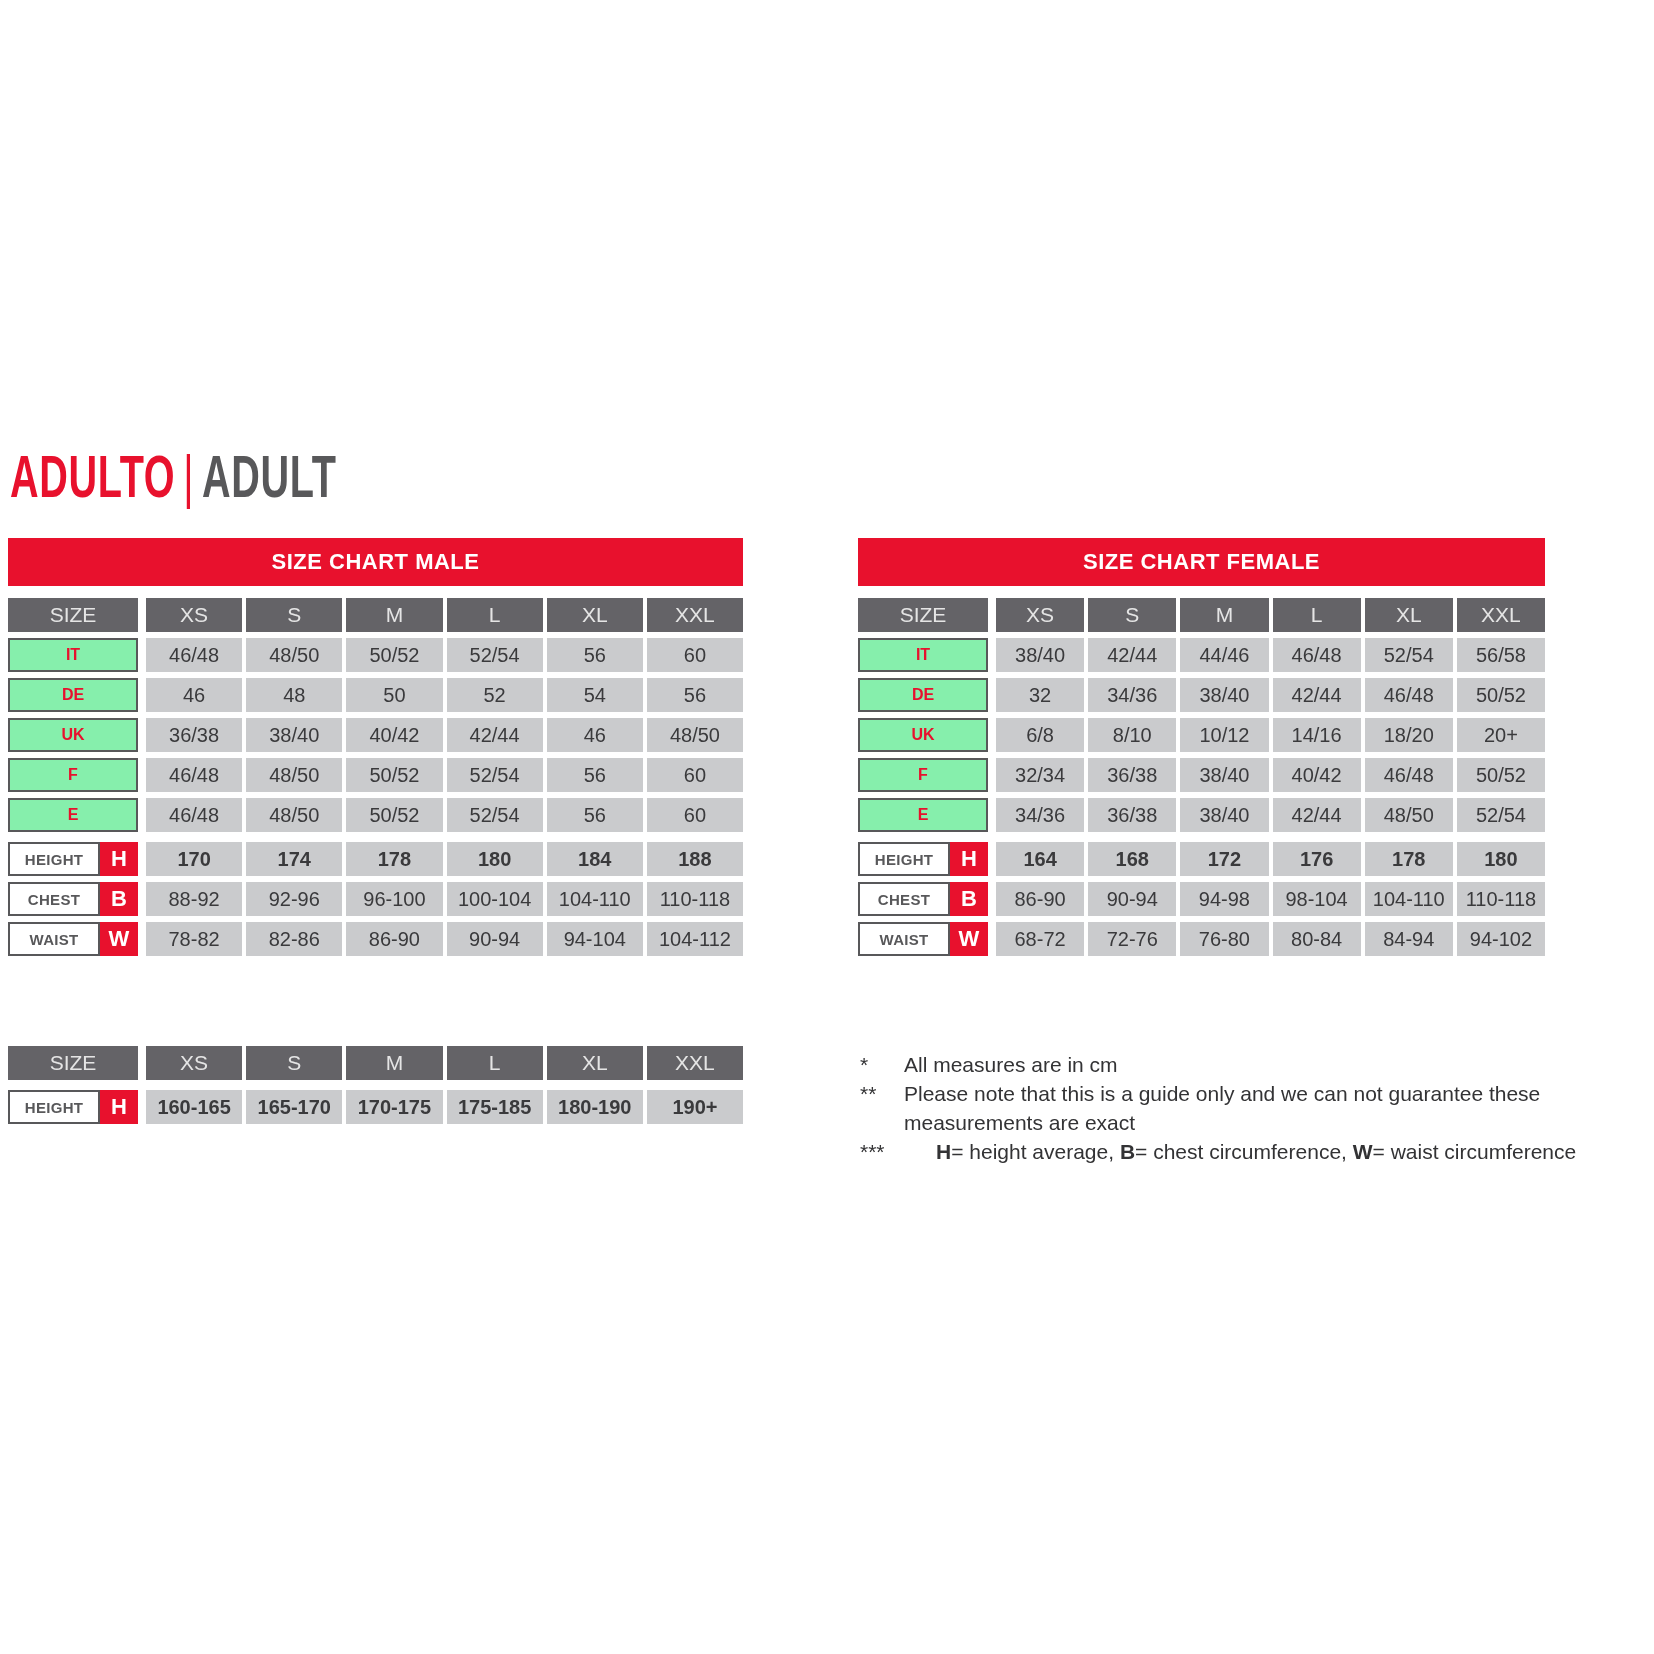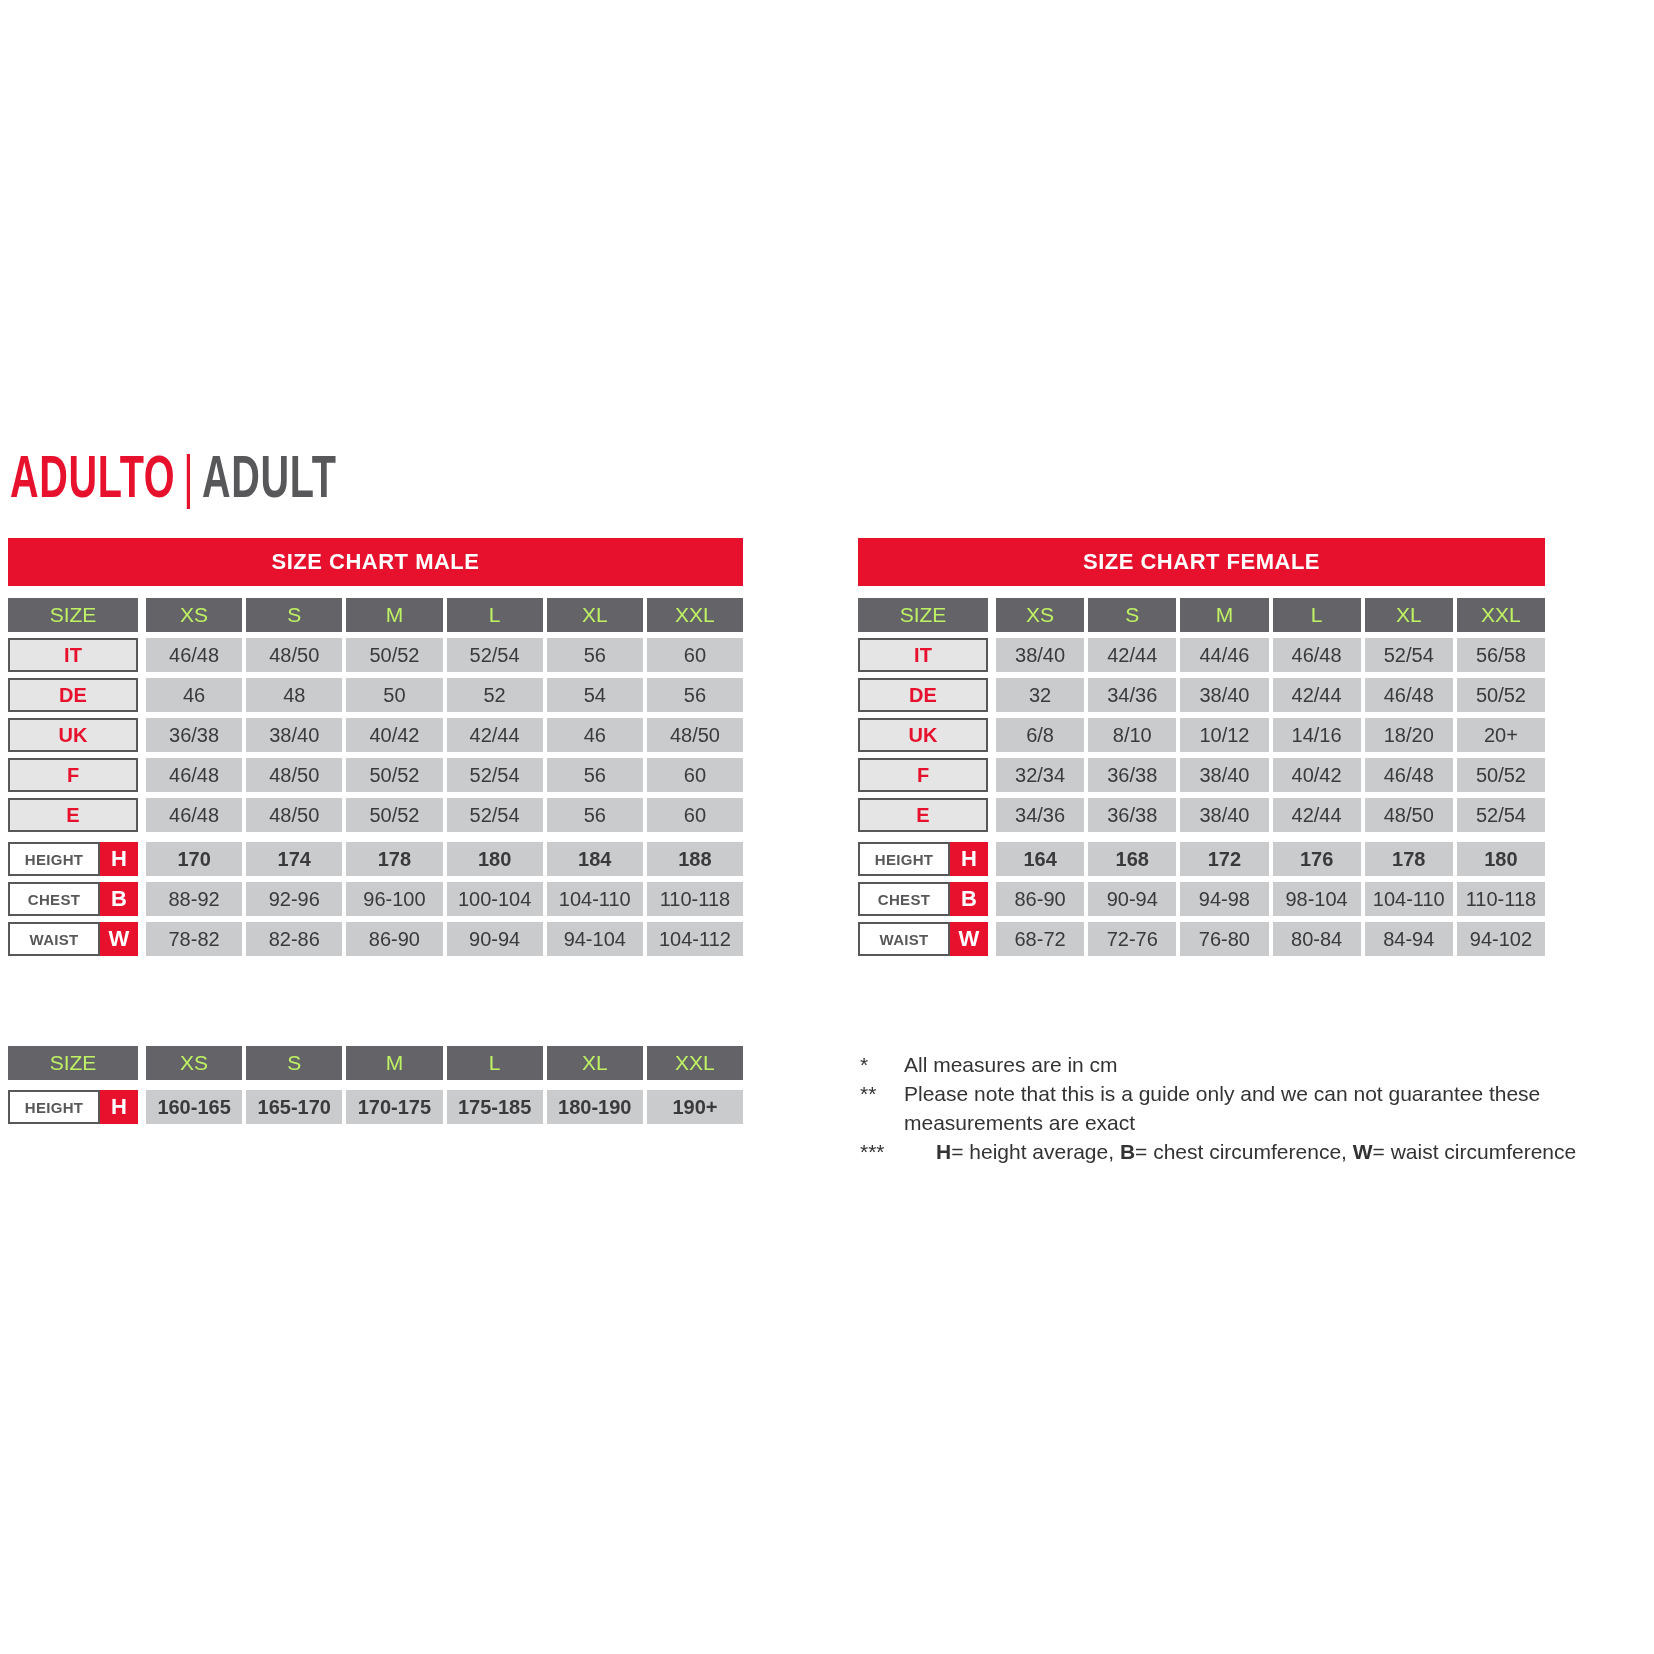--- a/index.html
+++ b/index.html
@@ -39,24 +39,24 @@
   .trow.first-measure{margin-top:10px;}
   .labelbox{
     width:130px;flex:none;margin-right:4px;box-sizing:border-box;
     display:flex;align-items:center;justify-content:center;
   }
   .cell{
     flex:1;display:flex;align-items:center;justify-content:center;
     background:var(--cellbg);color:var(--txt);font-size:20px;
   }
   .trow.header .labelbox,
-  .trow.header .cell{background:var(--hdr);color:#bef264;font-size:21px;}
+  .trow.header .cell{background:var(--hdr);color:#e5e5e5;font-size:21px;}
   .trow.country .labelbox{
-    background:#e5e5e5;border:2px solid var(--border);
-    color:var(--red);font-weight:bold;font-size:20px;
+    background:#86efac;border:2px solid var(--border);
+    color:var(--red);font-weight:bold;font-size:16px;
   }
   .labelpair{width:130px;flex:none;margin-right:4px;display:flex;gap:0;}
   .mlabel{
     flex:1;box-sizing:border-box;background:#fff;border:2px solid var(--border);
     color:var(--border);font-weight:bold;font-size:15px;letter-spacing:0.3px;
     display:flex;align-items:center;justify-content:center;
   }
   .mcode{
     width:38px;flex:none;background:var(--red);color:#fff;
     font-weight:bold;font-size:22px;

